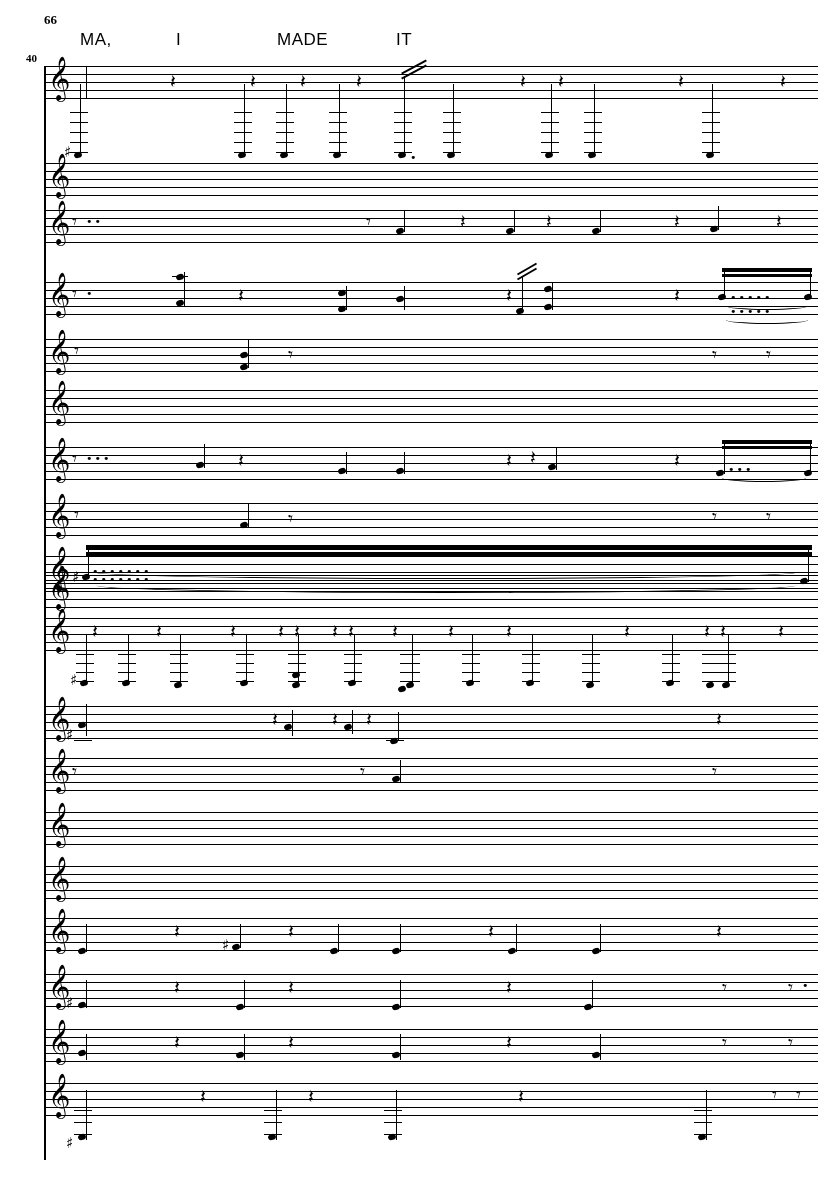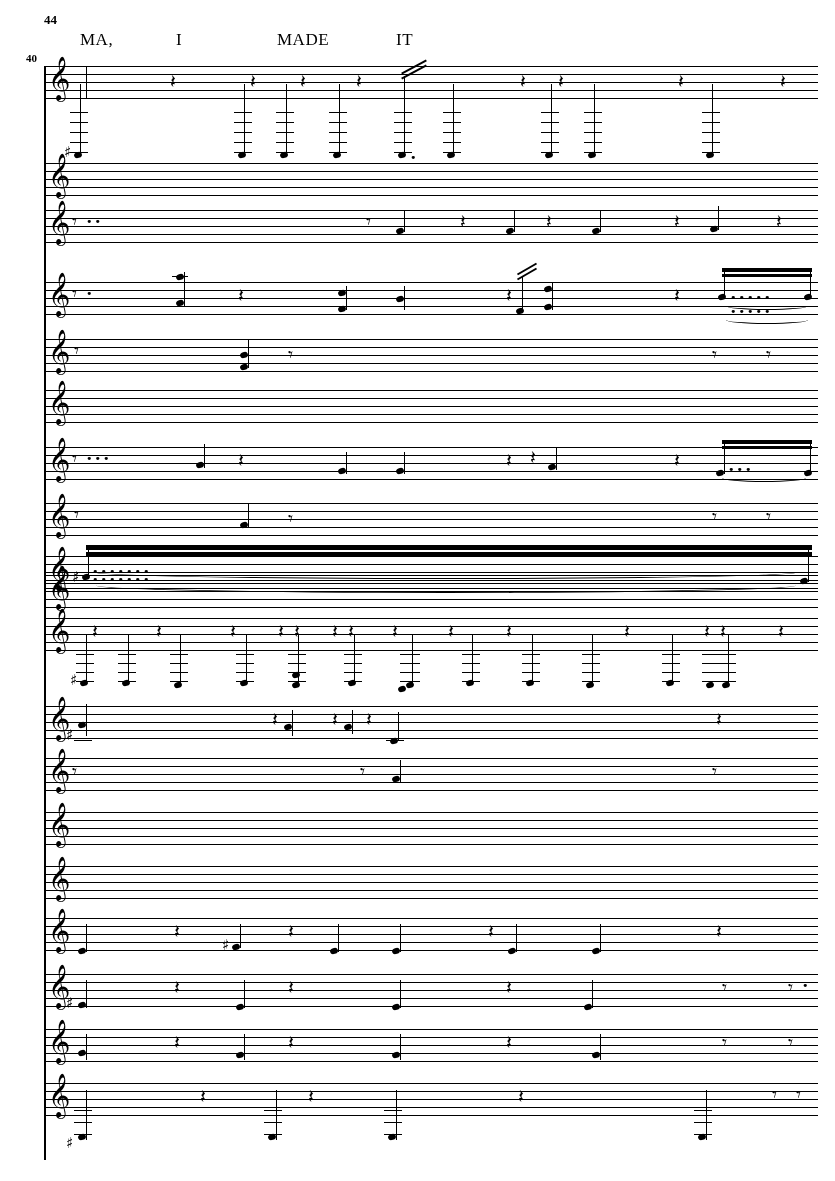--- a/index.html
+++ b/index.html
@@ -22,21 +22,21 @@
   }
   .meas-num {
     position: absolute;
     font-family: "Liberation Serif", serif;
     font-weight: bold;
     font-size: 13px;
     color: #000;
   }
   .lyric {
     position: absolute;
-    font-family: Liberation Serif, serif;
+    font-family: Liberation Sans, sans-serif;
     font-size: 17px;
     letter-spacing: 0.5px;
     color: #000;
   }
   
   .staff {
     position: absolute;
     background-image: repeating-linear-gradient(
       to bottom,
       #000 0px, #000 1px,
@@ -105,21 +105,21 @@
     letter-spacing: 2px;
     line-height: 1;
     color: #000;
   }
 </style>
 </head>
 <body>
 
 <div id="sheet">
 
-  <div class="meas-num" style="left:44px; top:12px;">44</div>
+  <div class="meas-num" style="left:44px; top:12px;">66</div>
   <div class="meas-num" style="left:26px; top:52px; font-size:11px;">40</div>
 
   <div class="lyric" style="left:80px; top:30px;">MA,</div>
   <div class="lyric" style="left:176px; top:30px;">I</div>
   <div class="lyric" style="left:277px; top:30px;">MADE</div>
   <div class="lyric" style="left:396px; top:30px;">IT</div>
 
   <div class="barline" style="left:44px; top:66px; height:1094px; width:2px;"></div>
 
   <div class="staff" style="left:46px; top:66px; width:772px;"></div>

